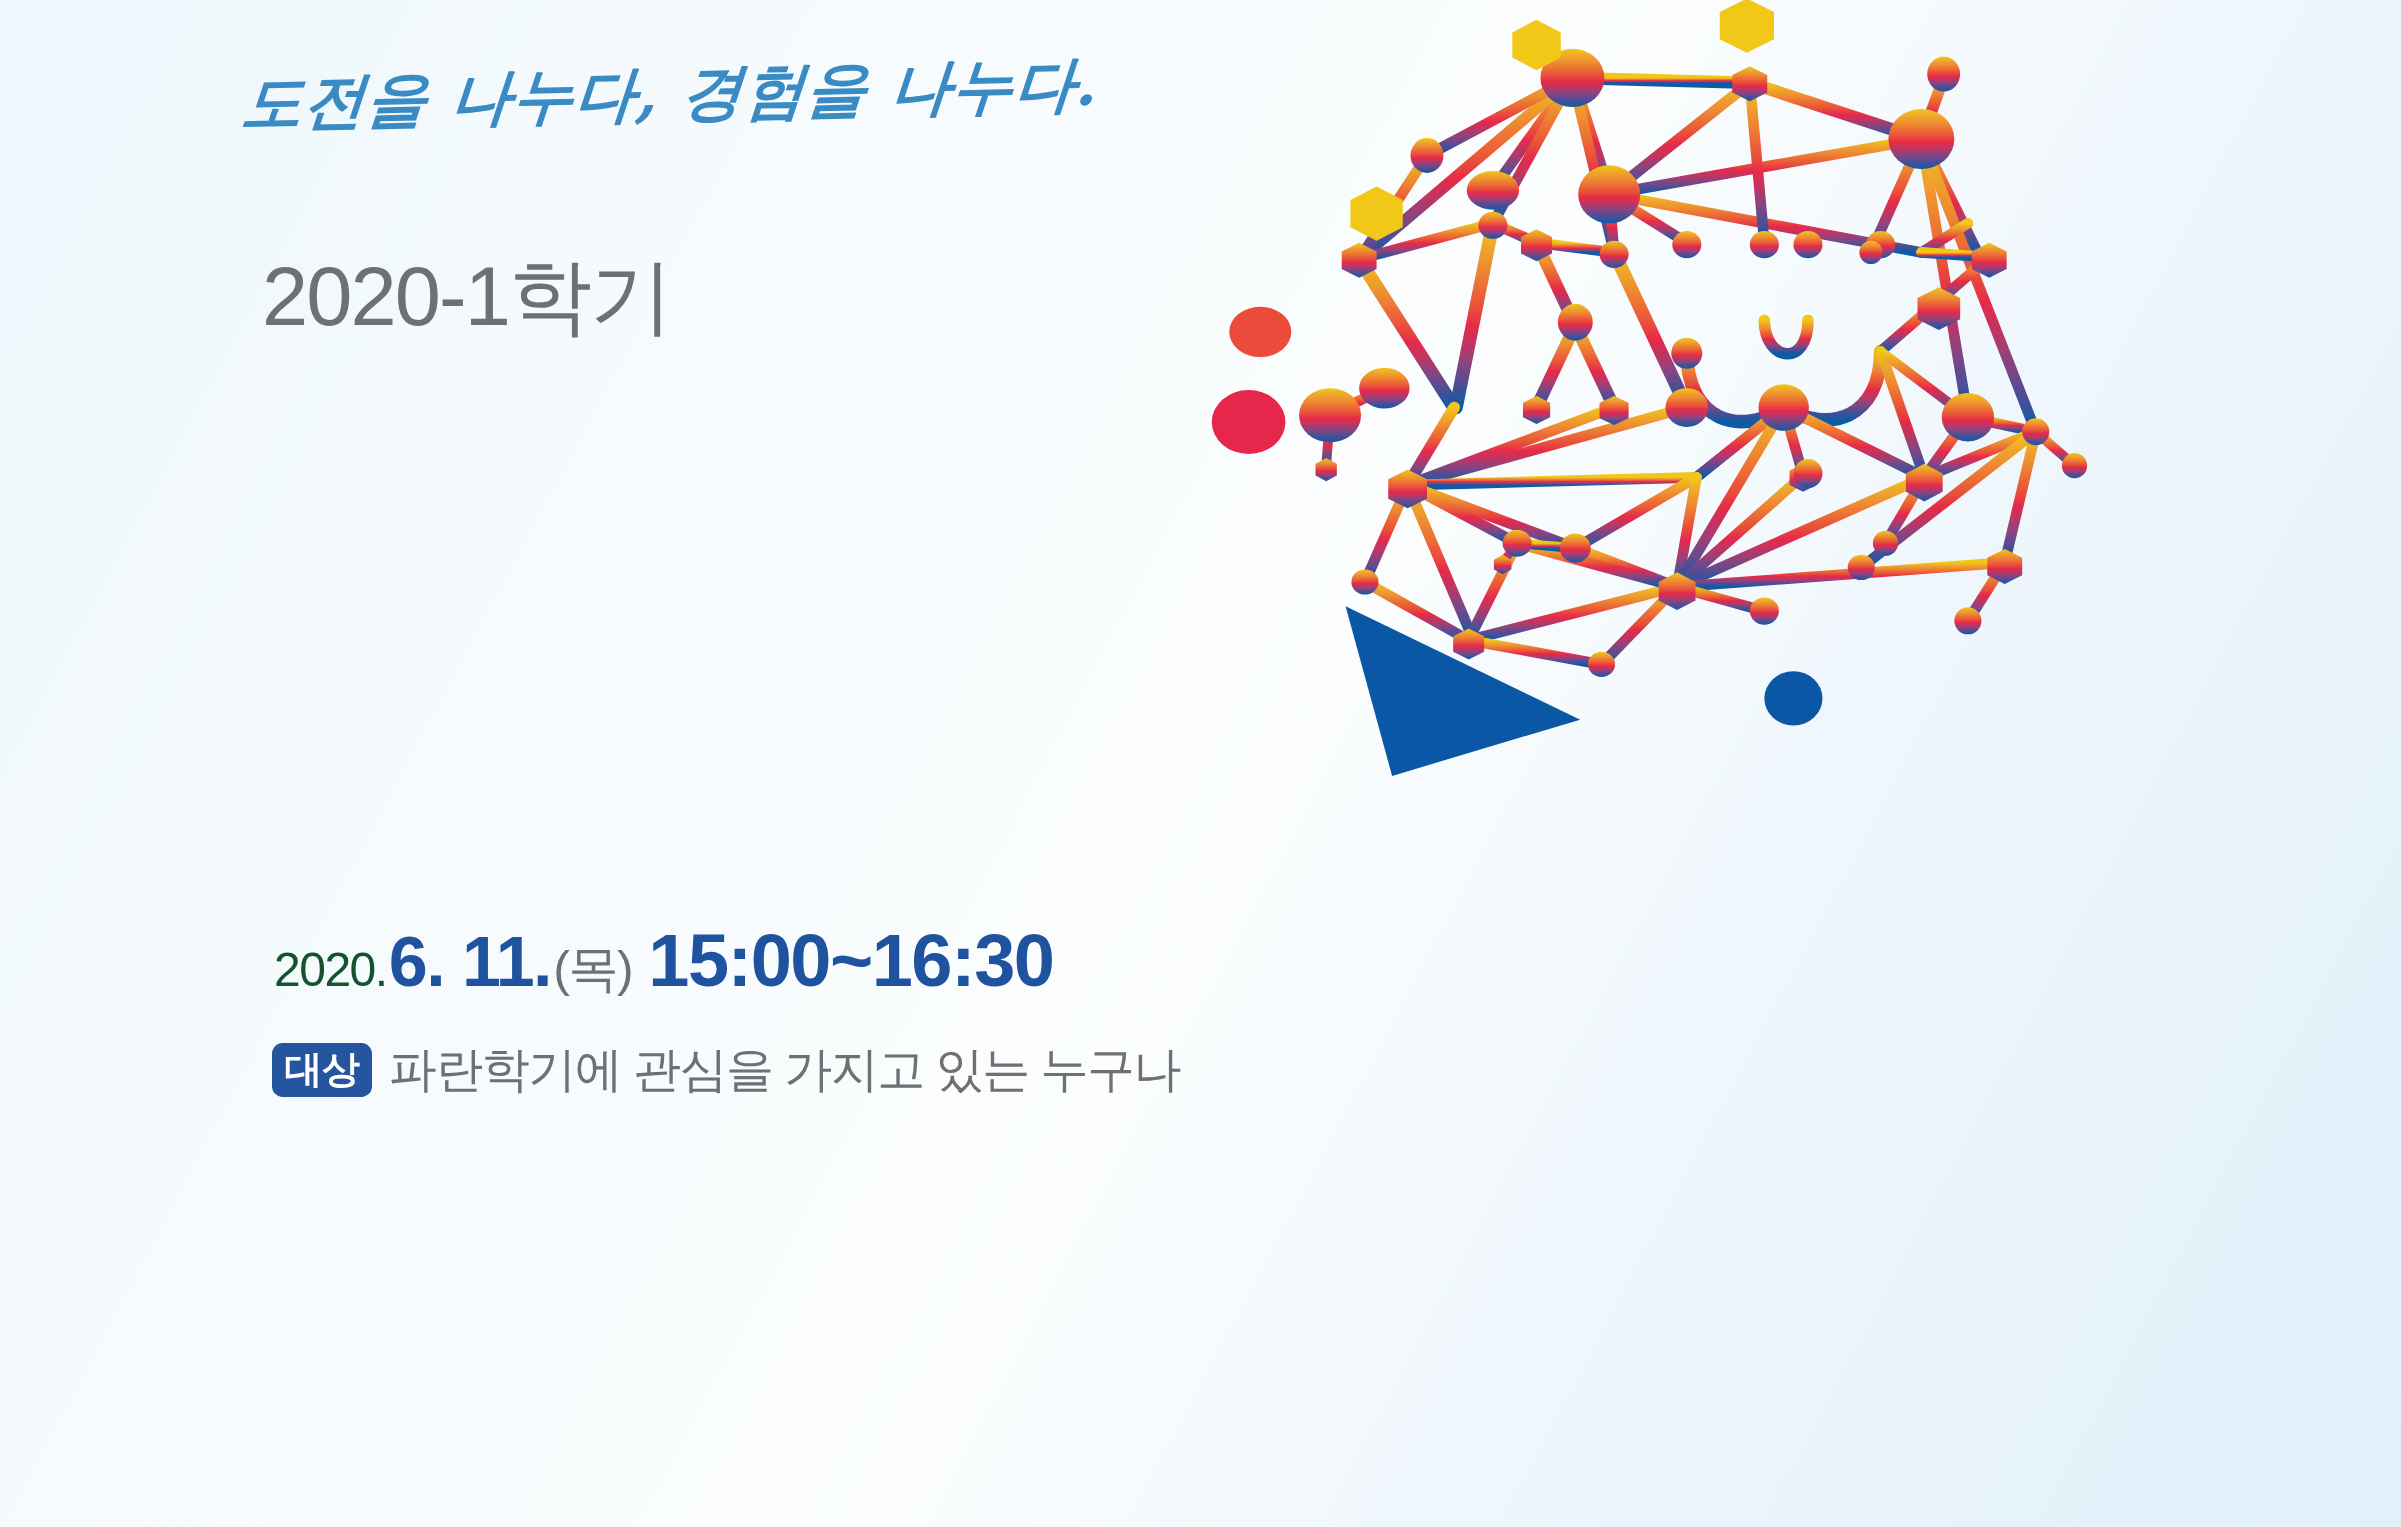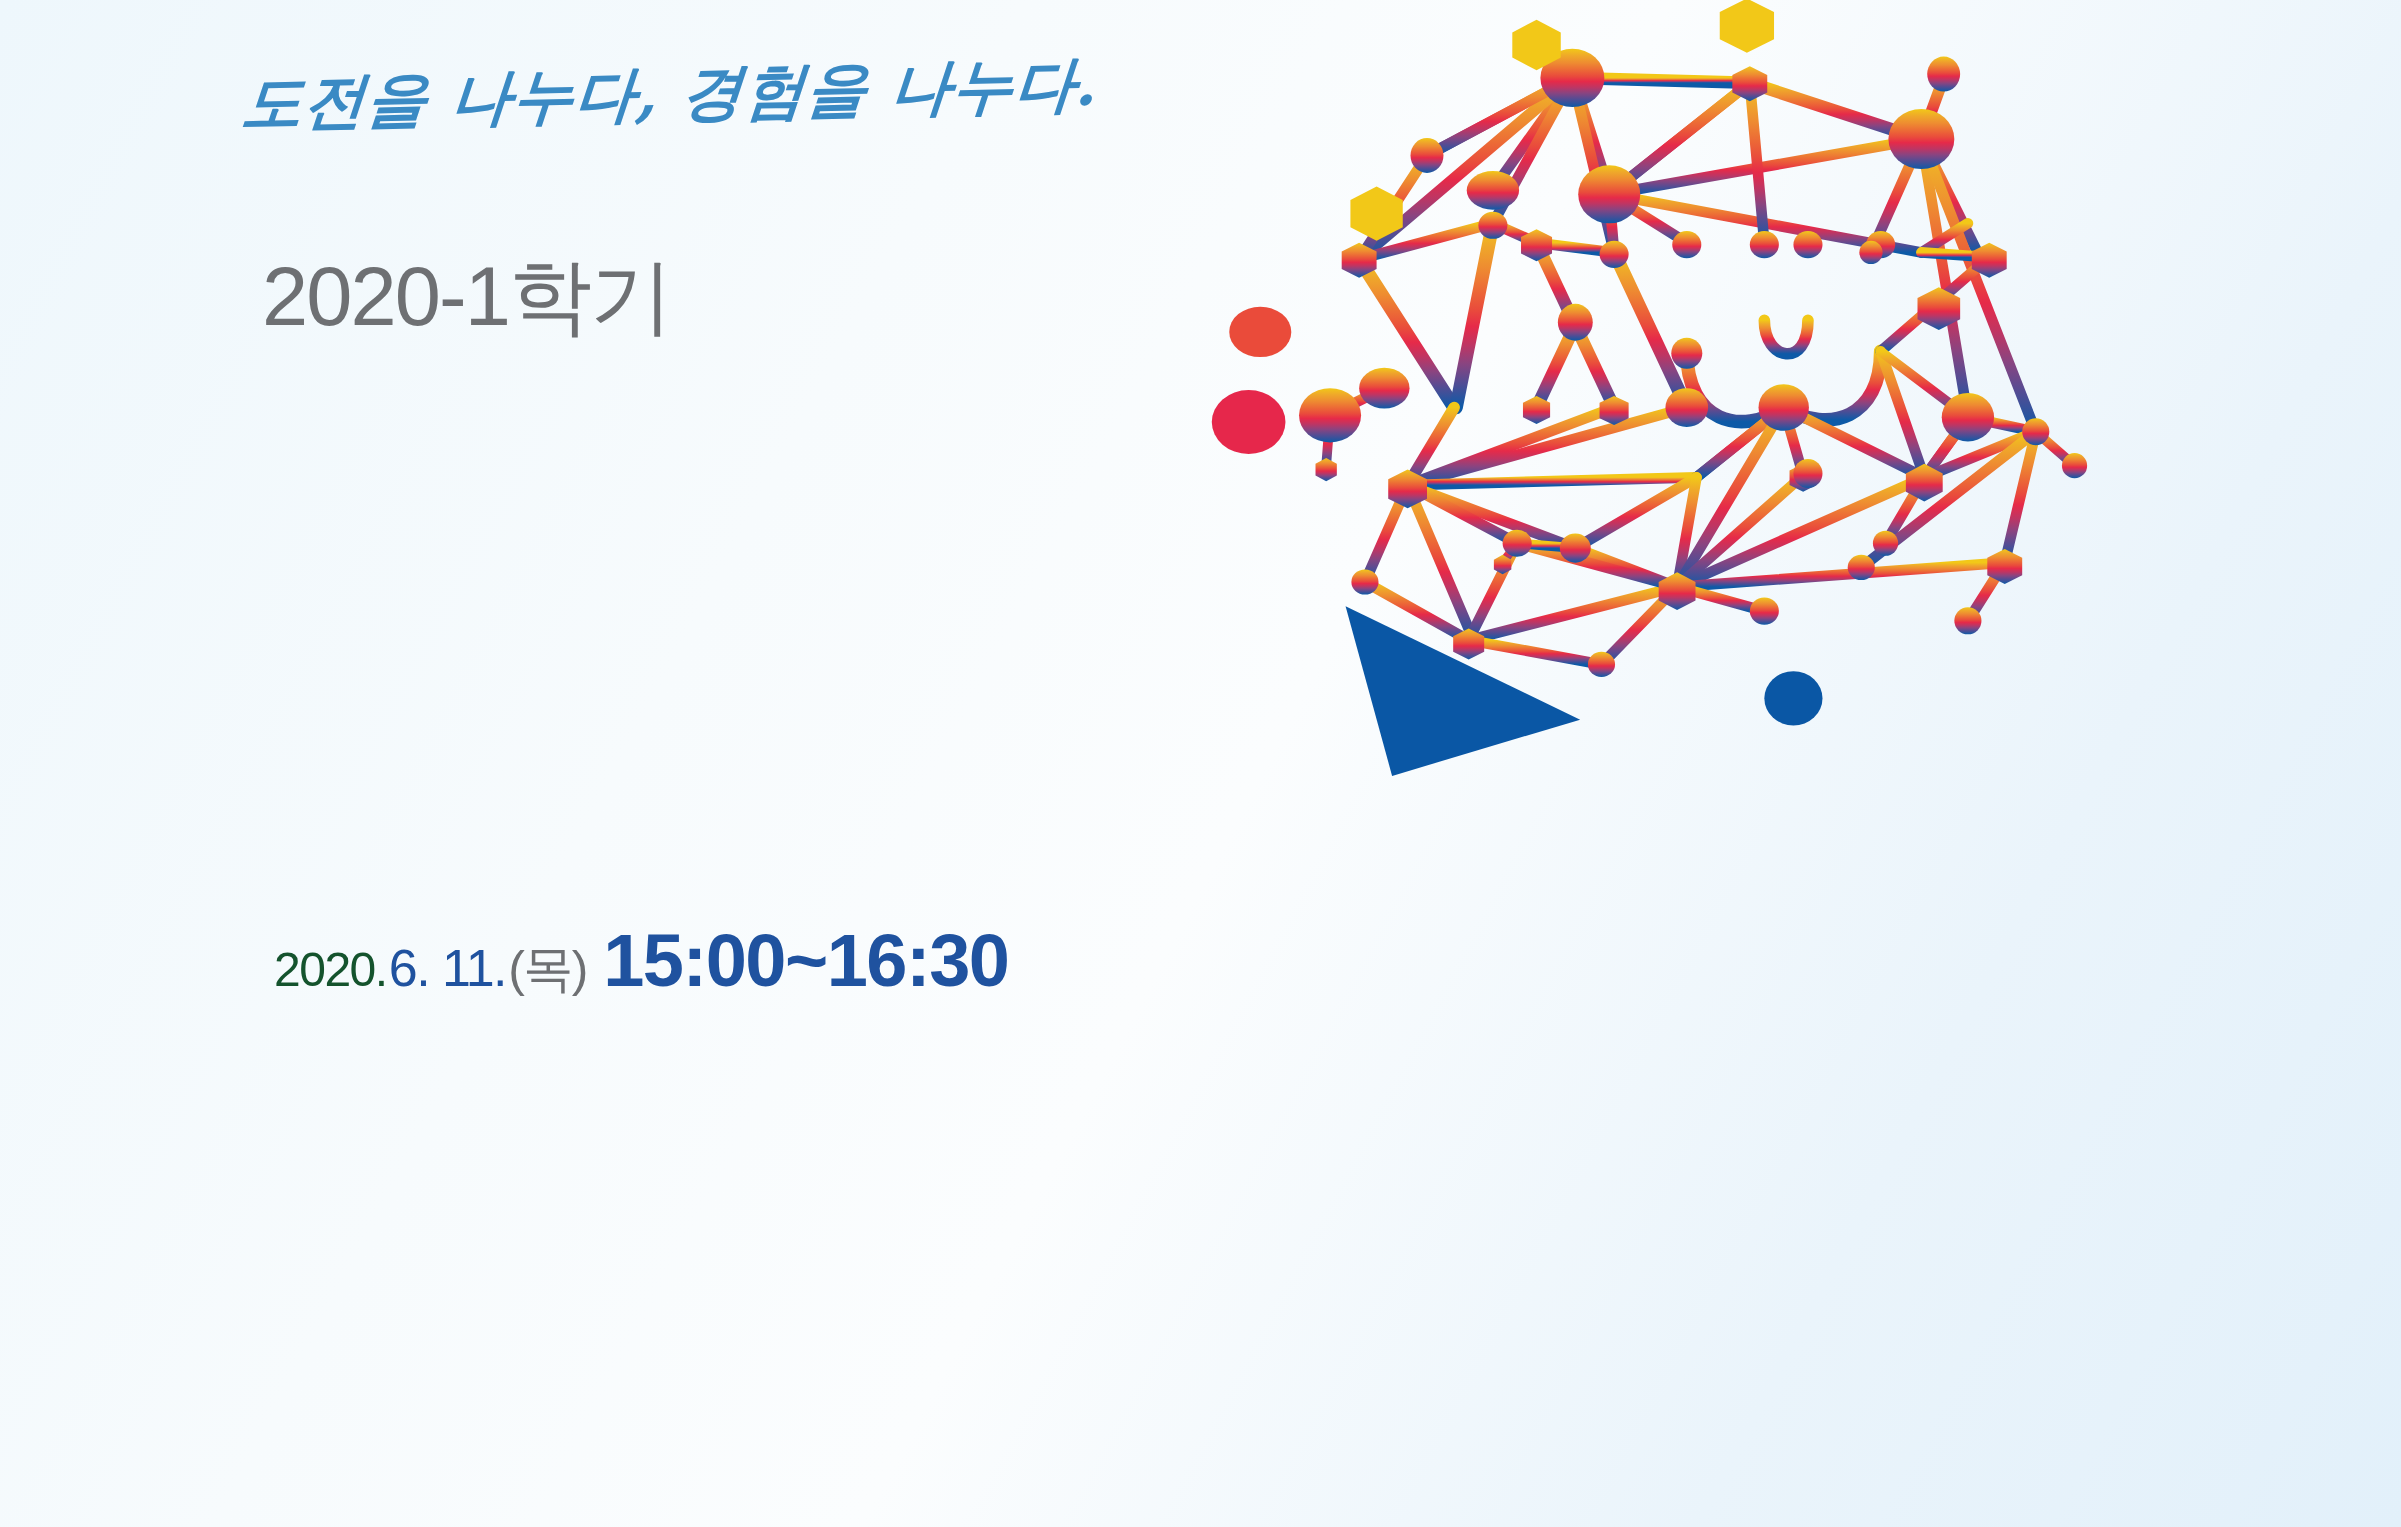--- a/index.html
+++ b/index.html
@@ -34,21 +34,21 @@
     letter-spacing:2.9px; white-space:nowrap; line-height:1;
   }
   .title-l1 { top:407px; }
   .title-l2 { top:659px; }
 
   .datetime {
     position:absolute; left:274px; top:924px;
     white-space:nowrap; line-height:1;
   }
   .datetime .y { font-size:48px; font-weight:400; color:#14532d; letter-spacing:-1.5px; }
-  .datetime .md { font-size:52px; font-weight:400; color:#1f529f; letter-spacing:-1.5px; }
+  .datetime .md { font-size:70px; font-weight:700; color:#1f529f; letter-spacing:-1.5px; }
   .datetime .dow { font-size:50px; font-weight:400; color:#6e7073; letter-spacing:-1.5px; }
   .datetime .tm { font-size:74px; font-weight:700; color:#1f529f; letter-spacing:-1.5px; margin-left:14px; }
 
   .audience-row {
     position:absolute; left:272px; top:1038px;
     display:flex; align-items:center; white-space:nowrap;
   }
   .badge {
     background:#24559e; color:#ffffff; border-radius:10.7px;
     font-size:38px; font-weight:700; letter-spacing:-0.5px;
@@ -76,20 +76,24 @@
 
 
 
     <div class="datetime">
       <span class="y">2020.</span>
       <span class="md">6. 11.</span>
       <span class="dow">(목)</span>
       <span class="tm">15:00~16:30</span>
     </div>
 
+    <div class="audience-row">
+      <span class="badge">대상</span>
+      <span class="audience-text">파란학기에 관심을 가지고 있는 누구나</span>
+    </div>
   </div>
 
   <div class="graphic">
     <svg viewBox="0 0 1280 1600" preserveAspectRatio="xMidYMid meet">
       <defs>
         <linearGradient id="gmain" x1="0" y1="0" x2="0" y2="1">
           <stop offset="0.00" stop-color="#f2c818"></stop>
           <stop offset="0.12" stop-color="#efa82a"></stop>
           <stop offset="0.24" stop-color="#ee8c31"></stop>
           <stop offset="0.36" stop-color="#ec6a36"></stop>

